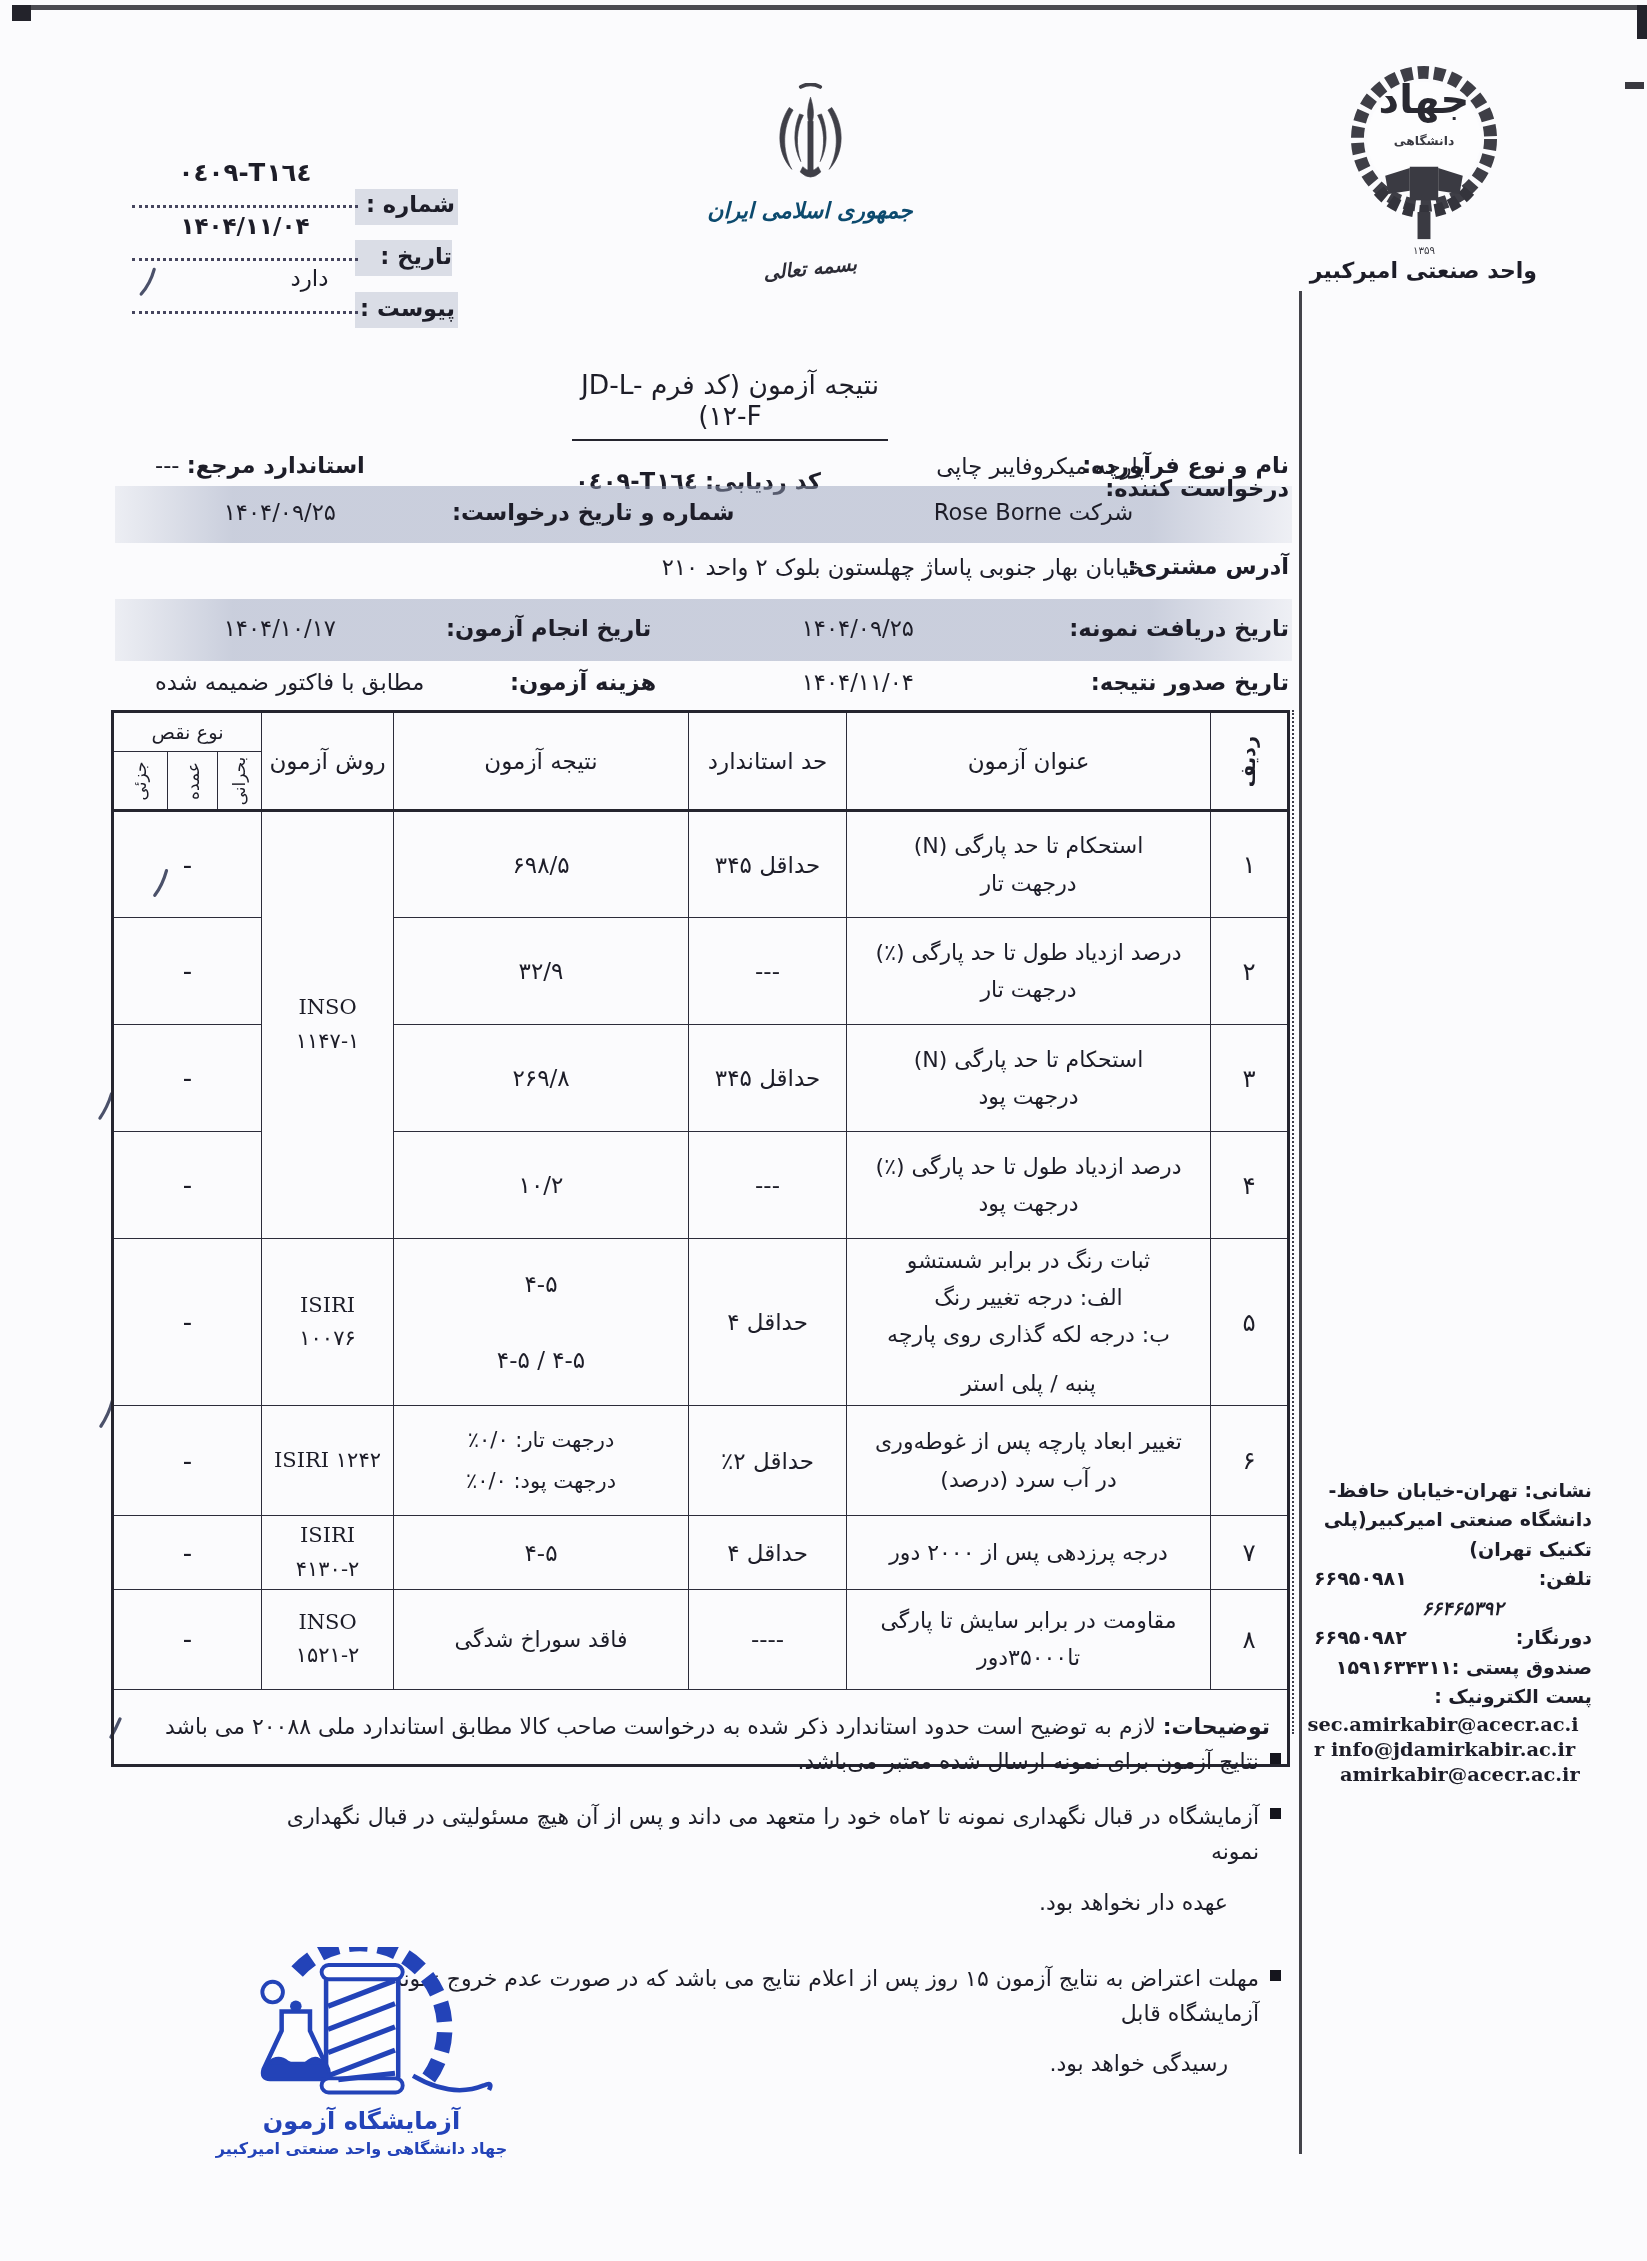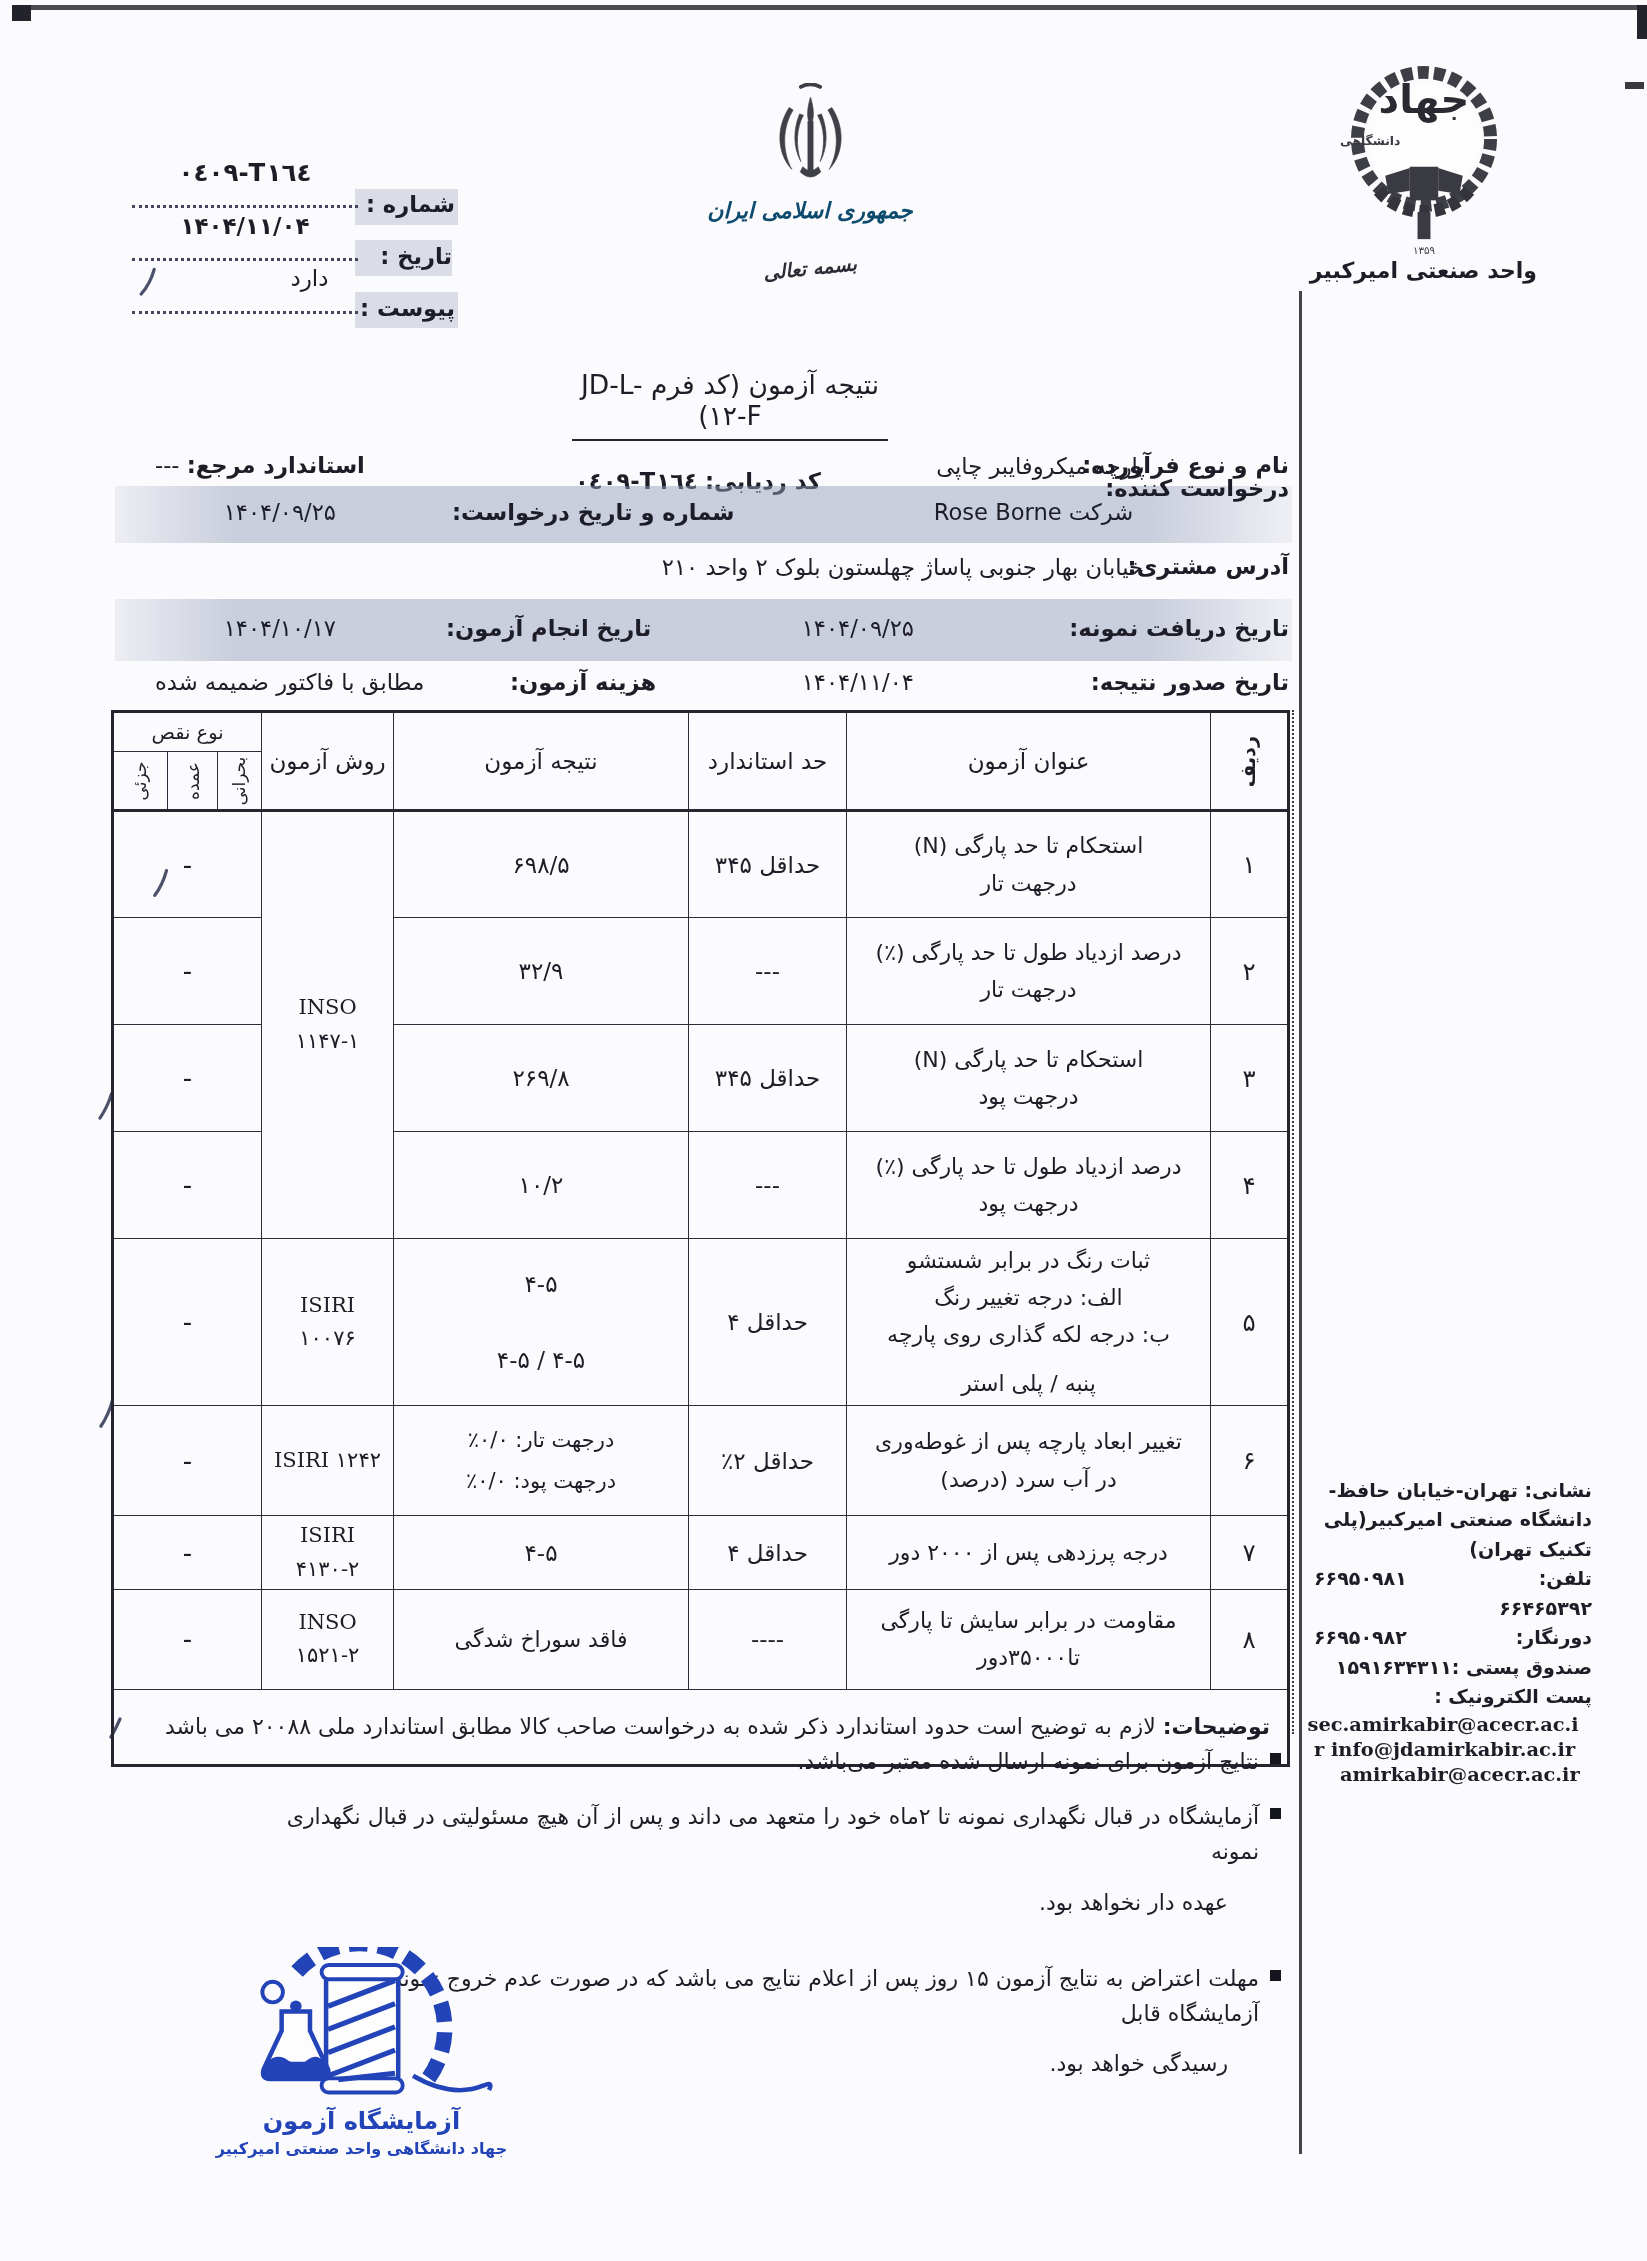--- a/index.html
+++ b/index.html
@@ -58,21 +58,21 @@
     <svg width="168" height="233" viewBox="0 0 260 360">
       <circle cx="130" cy="125" r="103" fill="none" stroke="#3e3e46" stroke-width="20" stroke-dasharray="17 8"></circle>
       <circle cx="130" cy="125" r="88" fill="#fdfdfe" stroke="none"></circle>
       <path d="M60,205 A92,92 0 0 0 200,205" fill="none" stroke="#34343c" stroke-width="20" stroke-dasharray="15 9"></path>
       <rect x="108" y="168" width="44" height="52" fill="#3a3a42"></rect>
       <path d="M70,182 L108,170 L108,205 L75,210 Z" fill="#3a3a42"></path>
       <path d="M190,182 L152,170 L152,205 L185,210 Z" fill="#3a3a42"></path>
       <rect x="120" y="238" width="20" height="42" fill="#3a3a42"></rect>
     </svg>
     <span class="abs" style="left:0;top:18px;width:168px;font-size:40px;font-weight:bold;color:#2a2a32;text-align:center;">جهاد</span>
-    <span class="abs" style="left:0;top:76px;width:168px;font-size:12.3px;font-weight:bold;color:#3a3a42;text-align:left;">دانشگاهی</span>
+    <span class="abs" style="left:0;top:76px;width:168px;font-size:12.3px;font-weight:bold;color:#3a3a42;text-align:center;">دانشگاهی</span>
     <span class="abs" style="left:0;top:186px;width:168px;font-size:10.3px;color:#3a3a42;text-align:center;">۱۳۵۹</span>
   </div>
   <div class="abs meta lbl c" style="left:1311px;top:258px;width:226px;font-size:22px;">واحد صنعتی امیرکبیر</div>
 
   <div class="abs" style="left:749px;top:83px;width:123px;height:116px;">
     <svg width="123" height="116" viewBox="0 0 190 180">
       <g stroke="#26262f" fill="#26262f" opacity="0.88">
         <path d="M80,6 Q95,-2 110,6" fill="none" stroke-width="6" stroke-linecap="round"></path>
         <path d="M95,22 C89,42 89,54 95,68 C101,54 101,42 95,22 Z"></path>
         <rect x="91" y="60" width="8" height="78"></rect>
@@ -326,21 +326,21 @@
 
   <div class="scanline" style="left:1299px;top:291px;width:2.6px;height:1863px;opacity:.85;"></div>
   <div class="abs side r" style="left:1314px;top:1476px;width:278px;">
     <div>نشانی:  تهران-خیابان حافظ-</div>
     <div>دانشگاه صنعتی امیرکبیر(پلی</div>
     <div>تکنیک تهران)</div>
     <div class="side-row">
       <span>تلفن:</span>
       <span>۶۶۹۵۰۹۸۱</span>
     </div>
-    <div style="text-align:right;padding-left:19.4px;">۶۶۴۶۵۳۹۲</div>
+    <div style="text-align:center;padding-left:19.4px;font-style:italic;">۶۶۴۶۵۳۹۲</div>
     <div class="side-row">
       <span>دورنگار:</span>
       <span>۶۶۹۵۰۹۸۲</span>
     </div>
     <div>صندوق پستی :۱۵۹۱۶۳۴۳۱۱</div>
     <div>پست الکترونیک :</div>
     <div class="email" style="margin-left:-6.5px;">sec.amirkabir@acecr.ac.i</div>
     <div class="email">r info@jdamirkabir.ac.ir</div>
     <div class="email" style="padding-left:26px;">amirkabir@acecr.ac.ir</div>
   </div>

